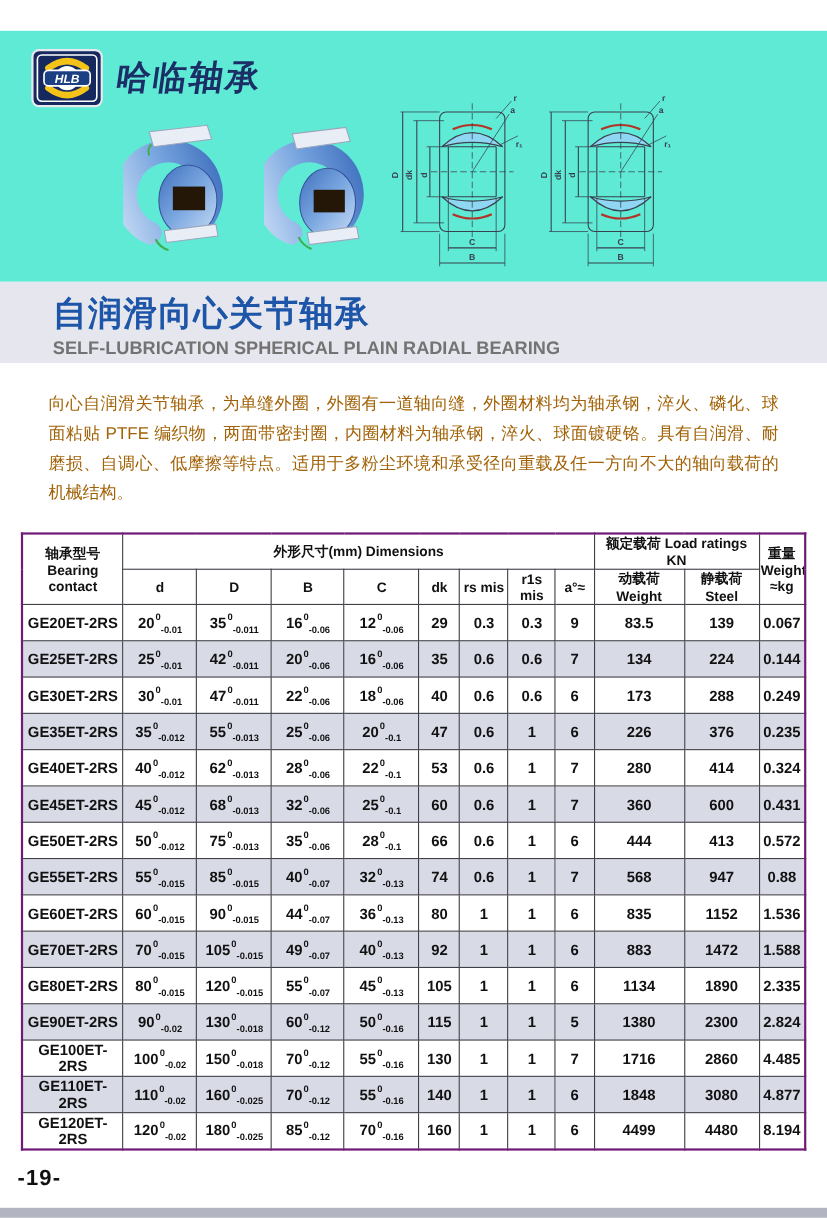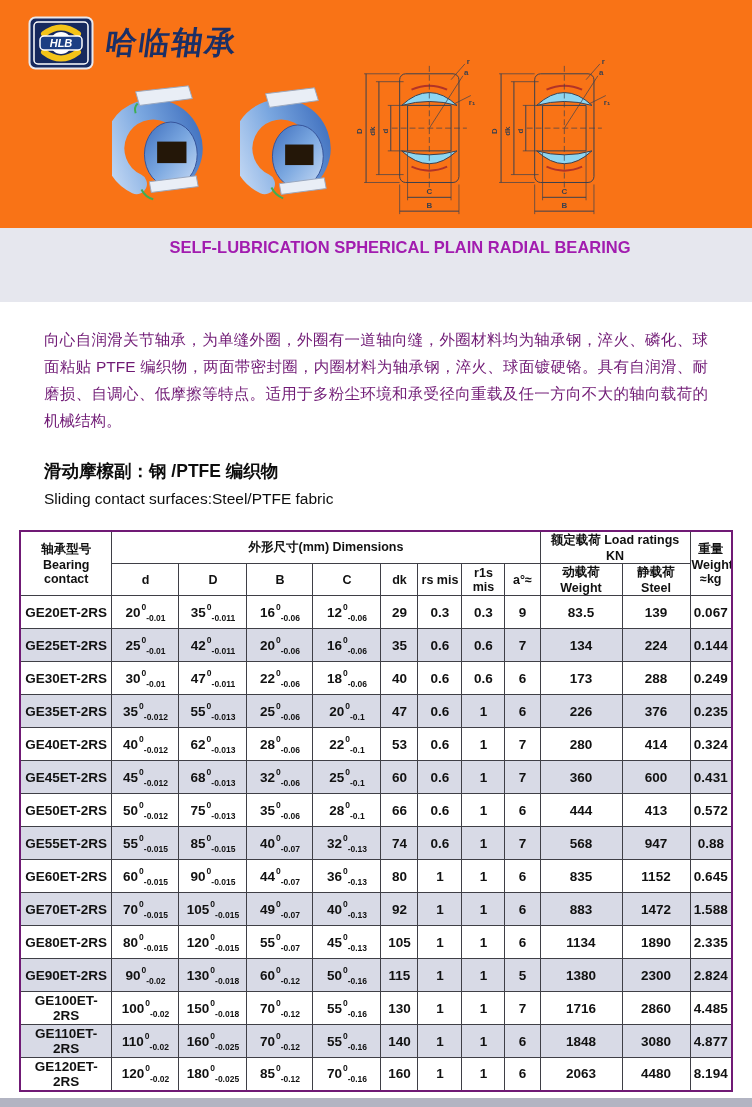--- a/index.html
+++ b/index.html
@@ -3,39 +3,39 @@
 <meta charset="utf-8">
 <style>
   * { box-sizing: border-box; }
   html,body { margin:0; padding:0; background:#9a9cab; }
   .page {
     position:relative; width:752px; height:1107px; margin:0 auto;
     background:#ffffff; overflow:hidden;
     font-family:"Liberation Sans","DejaVu Sans",sans-serif; color:#111;
   }
   
-  .hero { position:relative; height:228px; background:#f97316; }
+  .hero { position:relative; height:228px; background:#5eead4;margin-top:28px; }
   .logo { position:absolute; left:28px; top:16px; display:flex; align-items:center; gap:12px; }
   .logo-badge { width:66px; height:54px; display:block; }
   .logo-name { font-size:31px; font-weight:bold; color:#1b2f66; transform:skewX(-8deg); letter-spacing:2px; }
   .photo { position:absolute; width:102px; height:132px; }
   .photo1 { left:112px; top:80px; }
   .photo2 { left:240px; top:80px; }
   .drawing { position:absolute; width:124px; height:168px; }
   .draw1 { left:352px; top:56px; }
   .draw2 { left:487px; top:56px; }
   .dim-text { font-size:8px; fill:#39404f; font-weight:bold; }
   
   .title-band { height:74px; background:#e6e7ee; padding:8px 0 0 48px; }
   .title-cn { margin:0; font-size:31px; font-weight:bold; color:#1d55a8; letter-spacing:1px; }
-  .title-en { margin:2px 0 0; font-size:16.5px; font-weight:700; color:#a21caf; letter-spacing:0;text-align:center; }
+  .title-en { margin:2px 0 0; font-size:16.5px; font-weight:700; color:#737373; letter-spacing:0; }
   
   .desc {
     margin:24px 44px 0 44px; font-size:15.5px; line-height:27px;
-    text-align:justify; color:#701a75;
+    text-align:justify; color:#a16207;
   }
   .surfaces { margin:25px 44px 0 44px; }
   .surfaces-cn { font-size:17.5px; font-weight:bold; color:#0d0d0d; }
   .surfaces-en { font-size:15.5px; margin-top:7px; color:#0d0d0d; }
   
   table.spec {
     width:712px; margin:22px auto 0 auto; border-collapse:collapse;
     table-layout:fixed; border:2px solid #701a75;
   }
   .spec th, .spec td {
@@ -163,29 +163,26 @@
       <text class="dim-text" x="36" y="76" transform="rotate(-90 36 76)" text-anchor="middle">d</text>
       <text class="dim-text" x="78" y="140" text-anchor="middle">C</text>
       <text class="dim-text" x="78" y="154" text-anchor="middle">B</text>
       <text class="dim-text" x="116" y="8">r</text>
       <text class="dim-text" x="113" y="19">a</text>
       <text class="dim-text" x="118" y="50">r₁</text>
     </svg>
   </header>
 
   <section class="title-band">
+    <h1 class="title-cn">自润滑向心关节轴承</h1>
     <h2 class="title-en">SELF-LUBRICATION SPHERICAL PLAIN RADIAL BEARING</h2>
   </section>
 
   <p class="desc">向心自润滑关节轴承，为单缝外圈，外圈有一道轴向缝，外圈材料均为轴承钢，淬火、磷化、球面粘贴 PTFE 编织物，两面带密封圈，内圈材料为轴承钢，淬火、球面镀硬铬。具有自润滑、耐磨损、自调心、低摩擦等特点。适用于多粉尘环境和承受径向重载及任一方向不大的轴向载荷的机械结构。</p>
 
-  <div class="surfaces">
-    <div class="surfaces-cn">滑动摩檫副：钢 /PTFE 编织物</div>
-    <div class="surfaces-en">Sliding contact surfaces:Steel/PTFE  fabric</div>
-  </div>
 
   <table class="spec">
     <colgroup>
       <col style="width:92px">
         <col style="width:67px">
         <col style="width:68px">
         <col style="width:66px">
       <col style="width:68px">
         <col style="width:37px">
         <col style="width:44px">
@@ -340,21 +337,21 @@
           <td>60<sup>0</sup><sub>-0.015</sub></td>
           <td>90<sup>0</sup><sub>-0.015</sub></td>
           <td>44<sup>0</sup><sub>-0.07</sub></td>
           <td>36<sup>0</sup><sub>-0.13</sub></td>
           <td>80</td>
           <td>1</td>
           <td>1</td>
           <td>6</td>
           <td>835</td>
           <td>1152</td>
-          <td>0.645</td>
+          <td>1.536</td>
         </tr>
         <tr class="alt">
           <td>GE70ET-2RS</td>
           <td>70<sup>0</sup><sub>-0.015</sub></td>
           <td>105<sup>0</sup><sub>-0.015</sub></td>
           <td>49<sup>0</sup><sub>-0.07</sub></td>
           <td>40<sup>0</sup><sub>-0.13</sub></td>
           <td>92</td>
           <td>1</td>
           <td>1</td>
@@ -422,21 +419,21 @@
         <tr>
           <td>GE120ET-2RS</td>
           <td>120<sup>0</sup><sub>-0.02</sub></td>
           <td>180<sup>0</sup><sub>-0.025</sub></td>
           <td>85<sup>0</sup><sub>-0.12</sub></td>
           <td>70<sup>0</sup><sub>-0.16</sub></td>
           <td>160</td>
           <td>1</td>
           <td>1</td>
           <td>6</td>
-          <td>2063</td>
+          <td>4499</td>
           <td>4480</td>
           <td>8.194</td>
         </tr>
       </tbody>
   </table>
 
   <div class="page-num">-19-</div>
   <div class="bottom-strip"></div>
 </div>
 

